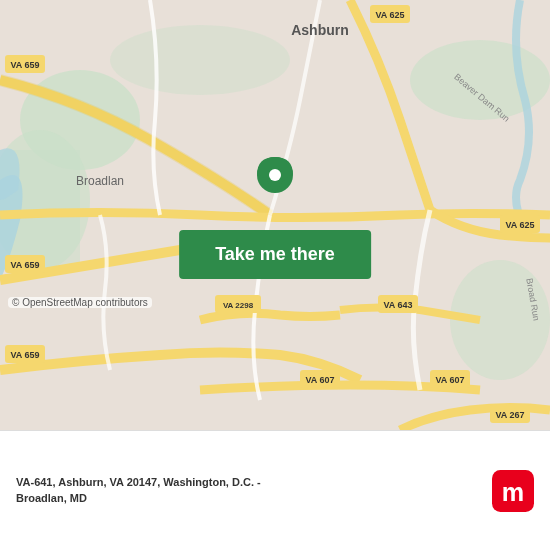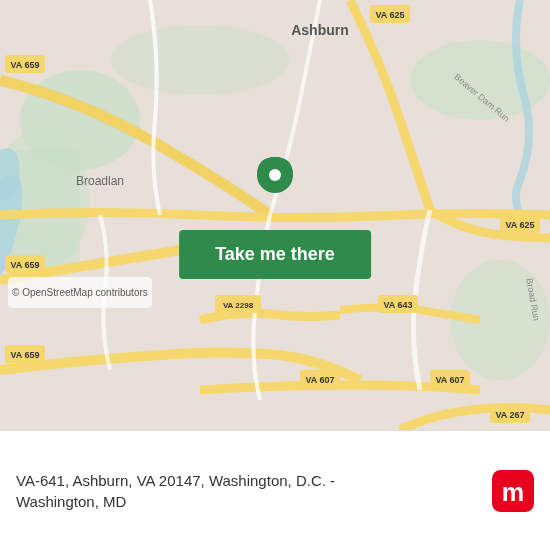--- a/index.html
+++ b/index.html
@@ -38,23 +38,24 @@
       display: flex;
       align-items: center;
       padding: 0 16px;
     }
 
     #address-section {
       flex: 1;
     }
 
     #address-text {
-      font-size: 15px;
+      font-size: 11px;
       color: #333;
       line-height: 1.4;
+      font-weight: bold;
     }
 
     #moovit-logo {
       display: flex;
       align-items: center;
       margin-left: 12px;
     }
 
     .moovit-icon {
       width: 42px;
@@ -89,21 +90,21 @@
     }
 
     
     #copyright {
       position: absolute;
       bottom: 122px;
       left: 8px;
       font-size: 10px;
       color: #555;
       background: rgba(255,255,255,0.7);
-      padding: 10px 4px;
+      padding: 0 4px;
       border-radius: 4px;
       z-index: 5;
     }
   </style>
 </head>
 <body>
 
 <div id="map-container">
 
   <svg class="map-bg" viewBox="0 0 550 430" xmlns="http://www.w3.org/2000/svg">
@@ -200,21 +201,21 @@
 
   <div id="copyright">
     <span>© OpenStreetMap contributors</span>
   </div>
 </div>
 
 <div id="bottom-panel">
   <div id="address-section">
     <div id="address-text">
       <span>VA-641, Ashburn, VA 20147, Washington, D.C. -</span><br>
-      <span>Washington, MD</span>
+      <span>Broadlan, MD</span>
     </div>
   </div>
   <div id="moovit-logo">
     <svg class="moovit-icon" viewBox="0 0 60 60" xmlns="http://www.w3.org/2000/svg">
 
       <rect width="60" height="60" rx="12" fill="#E8001C"></rect>
       <text x="30" y="44" text-anchor="middle" font-size="36" font-weight="bold" fill="white" font-family="Arial">m</text>
     </svg>
   </div>
 </div>

